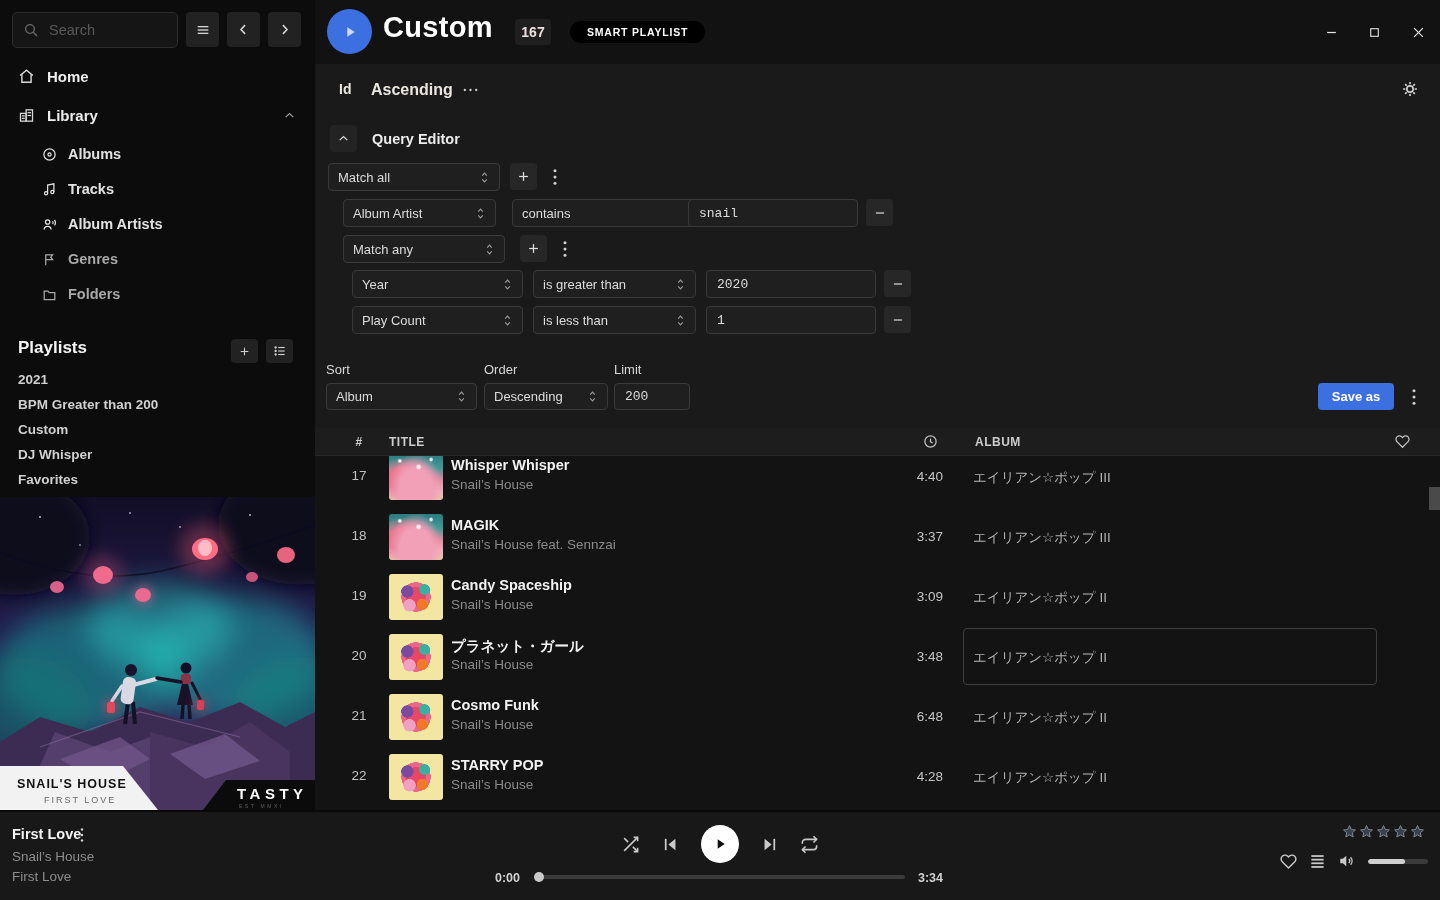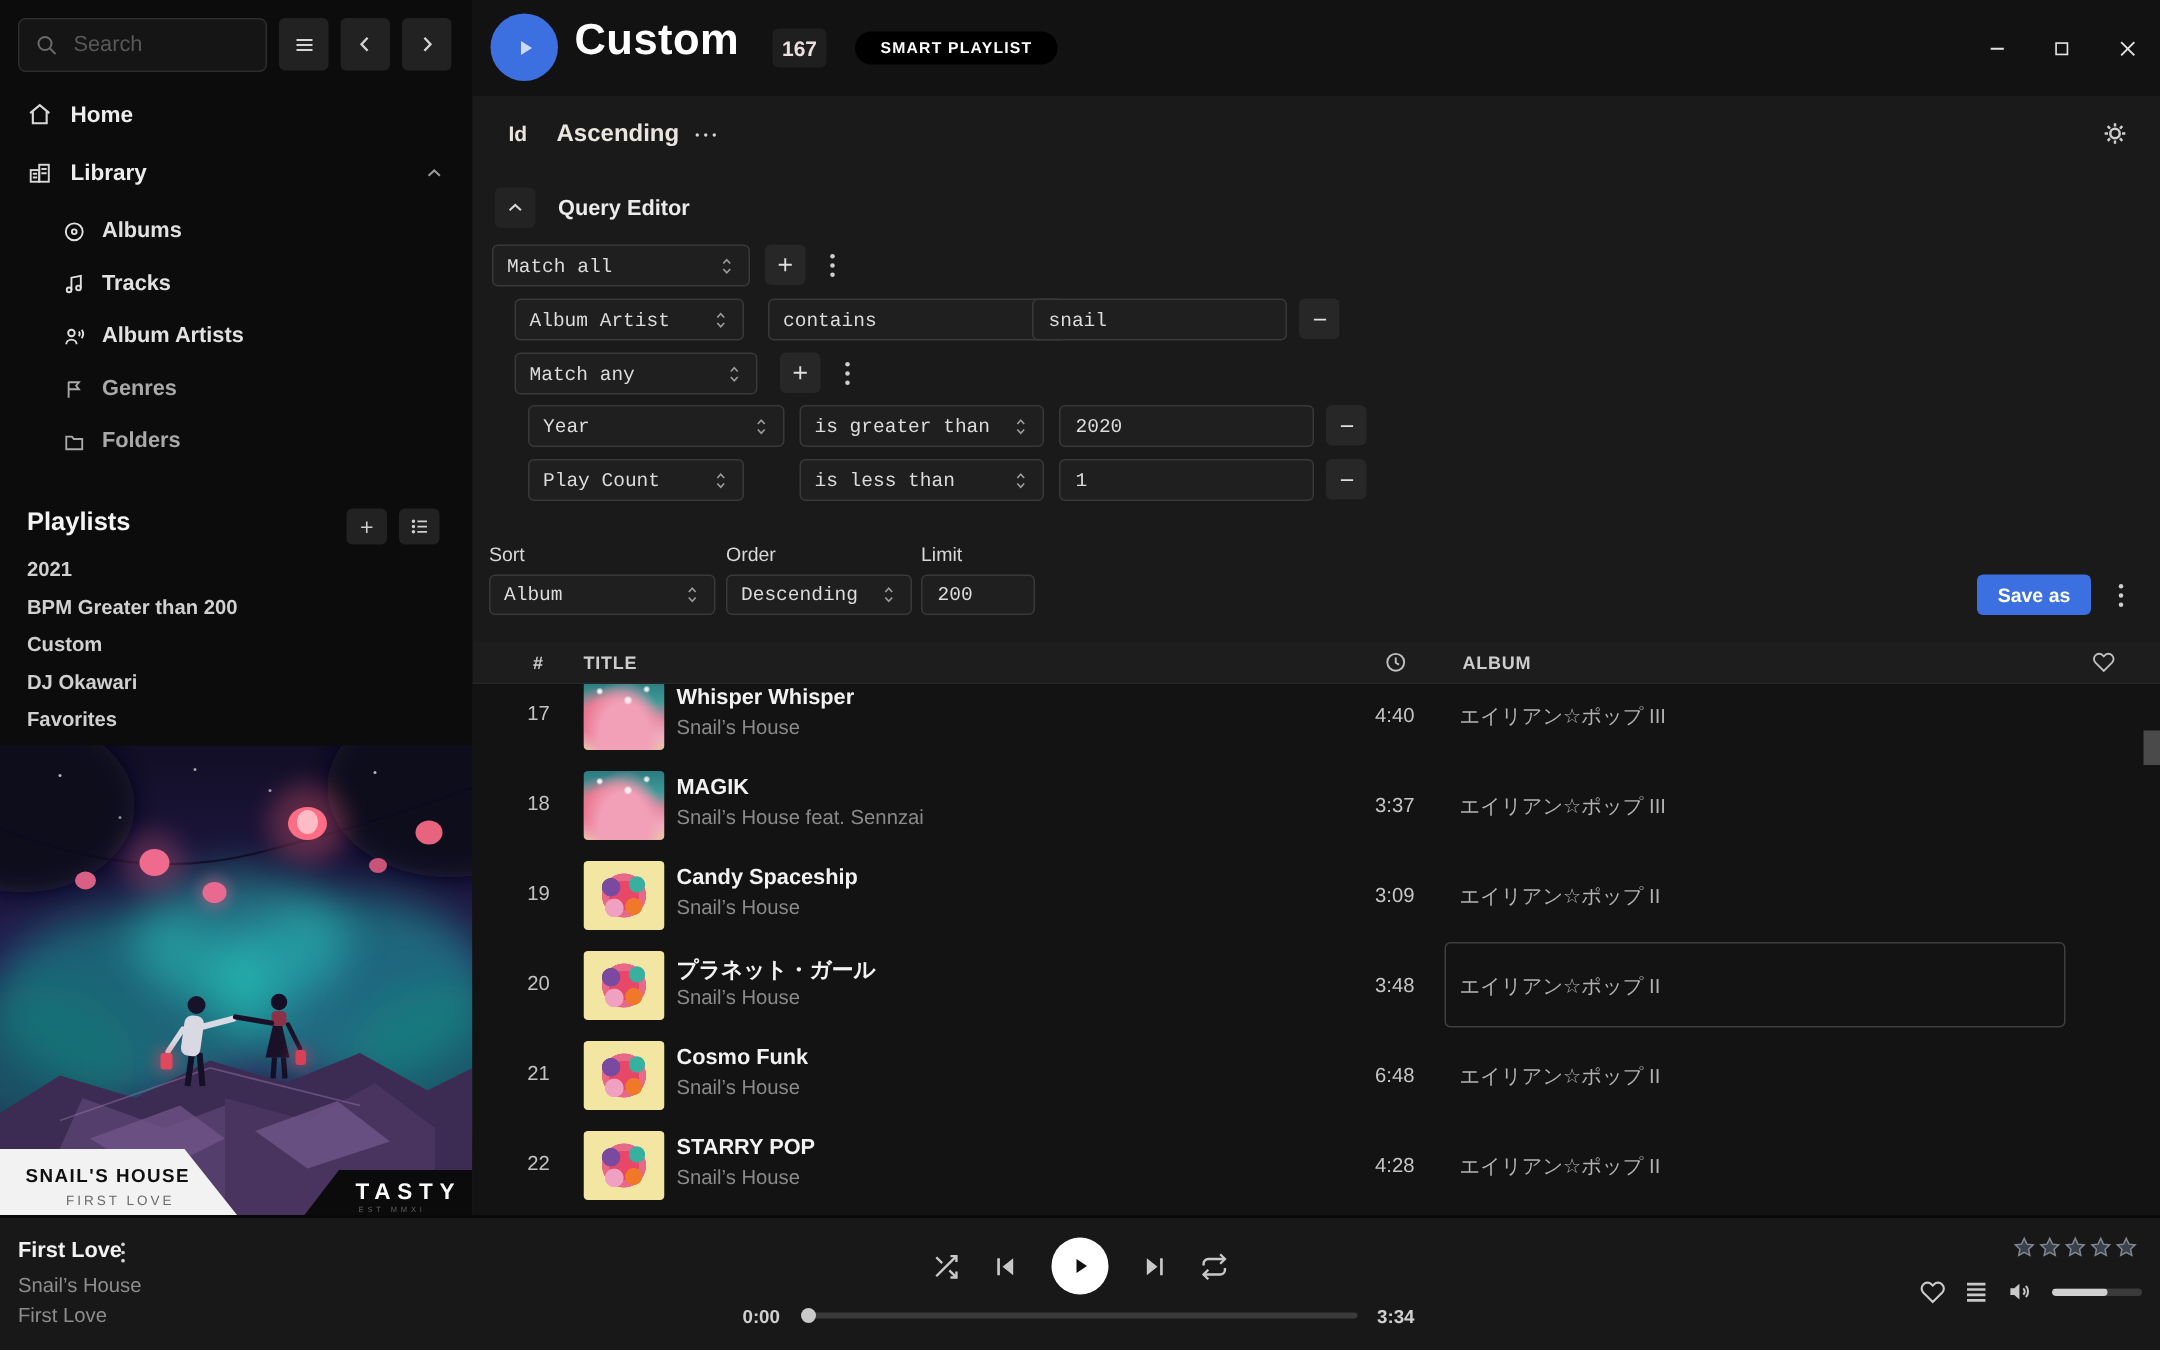--- a/index.html
+++ b/index.html
@@ -57,21 +57,21 @@
   .toolbar{position:absolute;left:0;top:64px;width:1125px;height:52px;}
   .tb-field{position:absolute;left:24px;top:17px;font-size:14px;font-weight:700;color:#eae6df;}
   .tb-order{position:absolute;left:56px;top:17px;font-size:16px;font-weight:700;color:#eae6df;}
   .tb-more{position:absolute;left:147px;top:21px;color:#d5d5d5;display:flex;}
   .tb-gear{position:absolute;right:21px;top:16px;color:#cfcfcf;display:flex;}
   
   .collapse-btn{position:absolute;left:15px;top:125px;width:27px;height:27px;background:#232323;
     border-radius:4px;display:flex;align-items:center;justify-content:center;color:#d8d8d8;}
   .qe-title{position:absolute;left:57px;top:131px;font-size:14.5px;font-weight:600;color:#ececec;}
   .select,.qinput{background:#1f1f1f;border:1px solid #393939;border-radius:4px;height:28px;
-    box-sizing:border-box;position:absolute;color:#dcdcdc;font-size:13px;font-family:Liberation Mono, monospace;}
+    box-sizing:border-box;position:absolute;color:#dcdcdc;font-size:13px;}
   .select{display:flex;align-items:center;padding:0 9px;}
   .select .ud{margin-left:auto;color:#9a9a9a;display:flex;}
   .qinput{padding:0 10px;font-family:Liberation Mono, monospace;outline:none;width:170px;}
   .sq-btn{position:absolute;width:27px;height:27px;background:#272727;border-radius:4px;
     color:#e0e0e0;display:flex;align-items:center;justify-content:center;}
   .kebab{position:absolute;width:18px;height:27px;color:#cfcfcf;display:flex;
     align-items:center;justify-content:center;}
   .qlabel{position:absolute;font-size:13px;color:#d8d8d8;top:362px;}
   .save-btn{position:absolute;left:1003px;top:383px;width:76px;height:27px;border-radius:4px;
     background:#3c6fe0;color:#fff;font-weight:700;font-size:13px;display:flex;
@@ -263,21 +263,21 @@
           <circle cx="4.5" cy="6" r="1" fill="currentColor"></circle>
           <circle cx="4.5" cy="12" r="1" fill="currentColor"></circle>
           <circle cx="4.5" cy="18" r="1" fill="currentColor"></circle>
         </svg>
       </span>
   </div>
   <div class="pl-items" id="pl-items">
       <div class="pl-item">2021</div>
       <div class="pl-item">BPM Greater than 200</div>
       <div class="pl-item">Custom</div>
-      <div class="pl-item">DJ Okawari</div>
+      <div class="pl-item">DJ Whisper</div>
       <div class="pl-item">Favorites</div>
     </div>
 
   <svg class="album-art" viewBox="0 0 315 313">
     <defs>
       <linearGradient id="g-sky" x1="0" y1="0" x2="0" y2="1">
         <stop offset="0" stop-color="#120e26"></stop>
           <stop offset=".45" stop-color="#241c4e"></stop>
         <stop offset=".7" stop-color="#2c2456"></stop>
           <stop offset="1" stop-color="#241a42"></stop>
@@ -500,21 +500,21 @@
   </div>
   <input class="qinput" style="left: 391px; top: 270px;" value="2020">
   <div class="sq-btn" style="left:569px;top:270px">
     <span>
         <svg width="14" height="14" viewBox="0 0 24 24" fill="none" stroke="currentColor" stroke-width="2">
           <line x1="5" y1="12" x2="19" y2="12"></line>
         </svg>
       </span>
   </div>
 
-  <div class="select" style="left:37px;top:306px;width:144px">
+  <div class="select" style="left:37px;top:306px;width:171px">
     <span>Play Count</span>
     <span class="ud">
         <svg width="11" height="15" viewBox="0 0 24 30" fill="none" stroke="currentColor" stroke-width="2.5">
           <polyline points="7 11 12 5.5 17 11"></polyline>
           <polyline points="7 19 12 24.5 17 19"></polyline>
         </svg>
       </span>
   </div>
   <div class="select" style="left:218px;top:306px;width:163px">
     <span>is less than</span>

